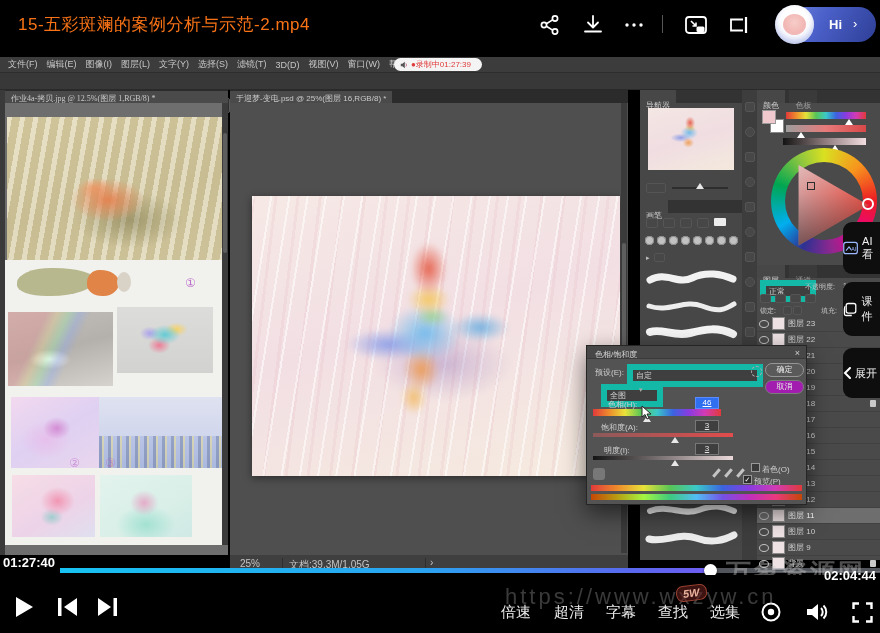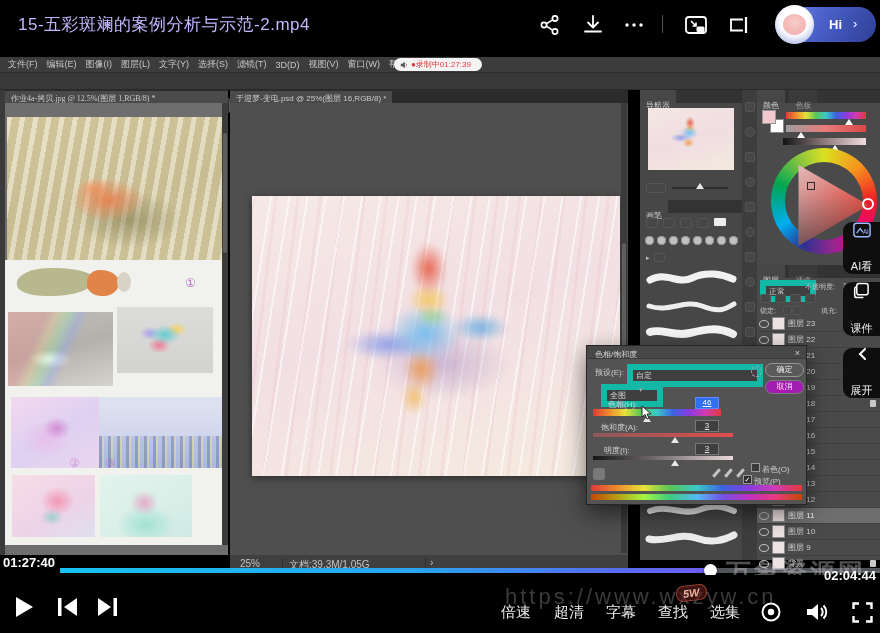--- a/index.html
+++ b/index.html
@@ -2,21 +2,21 @@
 <html><head>
 <meta charset="utf-8">
 <style>
   html,body{margin:0;padding:0;background:#000;}
   .stage{position:relative;width:880px;height:633px;background:#000;overflow:hidden;
          font-family:"Liberation Sans","DejaVu Sans",sans-serif;color:#ddd;}
   .abs{position:absolute;}
   .nowrap{white-space:nowrap;overflow:hidden;}
   
   .topbar{left:0;top:0;width:880px;height:50px;background:#000;z-index:40;}
-  .vtitle{left:18px;top:13px;font-size:17px;color:#c4b5fd;letter-spacing:.5px;}
+  .vtitle{left:18px;top:13px;font-size:17px;color:#f97316;letter-spacing:.5px;}
   .tico{top:13px;width:24px;height:24px;}
   .avatarpill{left:777px;top:7px;width:99px;height:35px;border-radius:18px;
     background:linear-gradient(120deg,#7187e0 0%,#4a5fc8 45%,#2e3f96 100%);}
   .avatarface{left:-2px;top:-2px;width:39px;height:39px;border-radius:50%;background:#fff;
     box-shadow:inset 0 -4px 6px rgba(120,140,220,.5);}
   .avatarblush{left:8px;top:9px;width:23px;height:21px;border-radius:50%;
     background:radial-gradient(circle at 50% 40%,#f6cdc9 0%,#f2b7b4 60%,#edc4cf 100%);}
   .hitxt{left:52px;top:10px;font-size:13px;color:#fff;font-weight:bold;}
   .hichev{left:76px;top:9px;font-size:13px;color:#fff;}
   
@@ -69,21 +69,21 @@
   .timetxt{font-size:13px;color:#fff;font-weight:bold;text-shadow:0 1px 2px rgba(0,0,0,.8);z-index:30;}
   .track{left:60px;top:568px;width:820px;height:5px;background:rgba(150,155,165,.55);z-index:26;}
   .played{left:0;top:0;height:5px;width:651px;
     background:linear-gradient(to right,#17c2f2 0%,#2aa4f0 55%,#5a68ef 88%,#6f5df2 100%);}
   .playhead{left:644px;top:-4px;width:13px;height:13px;border-radius:50%;background:#fff;
     box-shadow:0 1px 3px rgba(0,0,0,.6);}
   .ctrlbar{left:0;top:575px;width:872px;height:58px;background:#000;z-index:28;}
   .ctrllabel{font-size:15px;color:#ececec;top:28px;}
   
   .sidebtn{right:0;width:37px;background:#0e0e0e;border-radius:9px 0 0 9px;z-index:20;
-    display:flex;flex-direction:column;align-items:center;justify-content:space-between;gap:4px;}
+    display:flex;align-items:center;justify-content:flex-start;gap:4px;}
   .sidebtn .lbl{font-size:11px;color:#f0f0f0;}
   
   .wm-site{right:14px;top:556px;font-size:25px;color:rgba(200,200,200,.4);letter-spacing:3px;z-index:27;font-weight:bold;}
   .wm-url{left:505px;top:584px;font-size:22px;color:rgba(170,170,170,.34);letter-spacing:3px;z-index:29;}
   .wm-badge{left:676px;top:585px;background:rgba(110,35,30,.55);border:1px solid rgba(215,95,70,.6);
     color:#eab29d;font-size:11px;font-weight:bold;font-style:italic;padding:1px 6px;border-radius:7px;
     transform:rotate(-7deg);z-index:30;}
   .cursor{z-index:15;}
 </style>
 </head>

